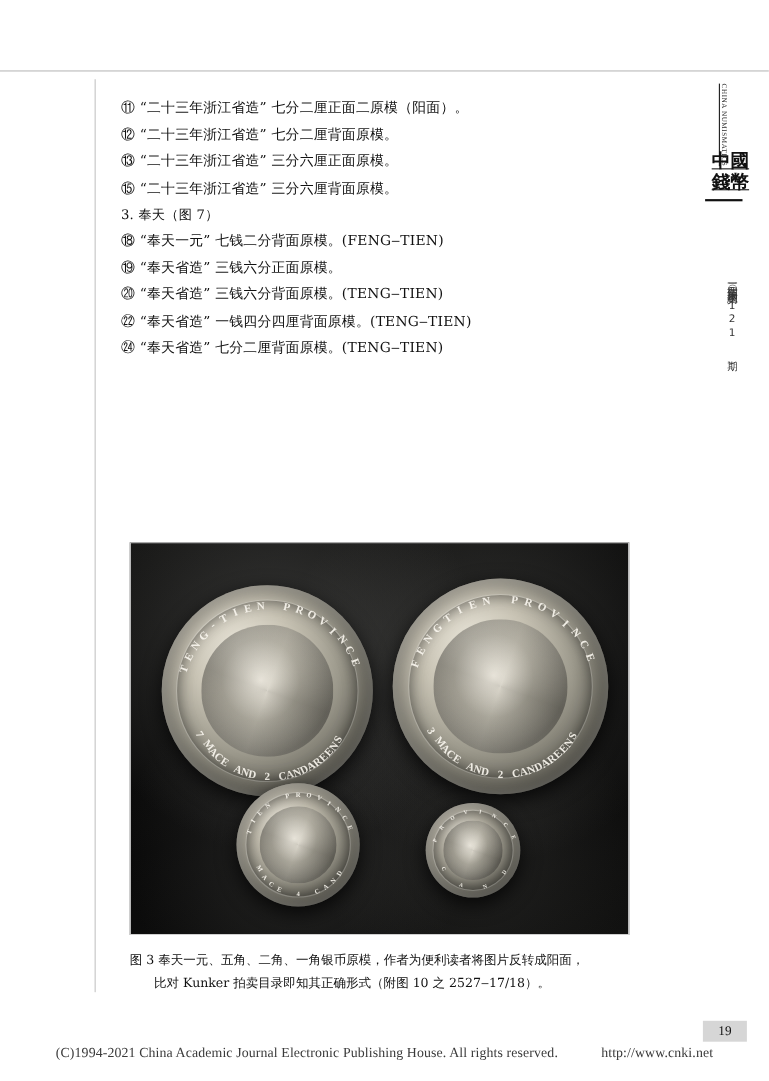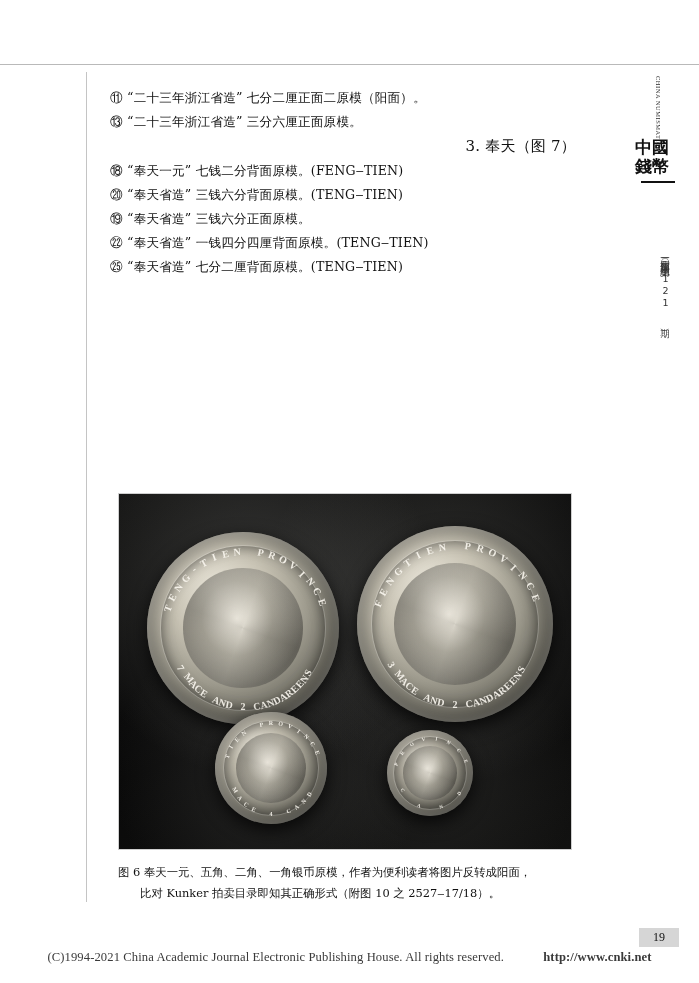--- a/index.html
+++ b/index.html
@@ -33,21 +33,22 @@
     height: 830px;
     background: #c4c4c4;
   }
 
   
   .masthead {
     position: absolute;
     right: 18px;
     top: 76px;
     width: 46px;
-    text-align: left;
+    text-align: right;
+    text-decoration: underline;
   }
   .masthead .latin {
     font-family: "Liberation Serif", serif;
     font-size: 6.5px;
     letter-spacing: 0.5px;
     color: #2a2a2a;
     writing-mode: vertical-rl;
     text-orientation: mixed;
     height: 58px;
     margin: 0 auto 4px auto;
@@ -91,22 +92,21 @@
   }
   .line {
     font-family: "DejaVu Serif", serif;
     font-size: 12.6px;
     line-height: 24.2px;
     color: #111;
     white-space: nowrap;
     letter-spacing: 0.2px;
   }
   .line.heading {
-    font-size: 15px;
-    text-align: right;
+    font-size: 12px;
   }
 
   
   .figure {
     position: absolute;
     left: 118px;
     top: 493px;
     width: 452px;
     height: 355px;
     background: #0a0a0a;
@@ -202,48 +202,50 @@
     position: absolute;
     left: 0;
     top: 950px;
     width: 699px;
     text-align: center;
     font-family: "Liberation Serif", serif;
     font-size: 12.6px;
     color: #3a3a3a;
     letter-spacing: 0.1px;
   }
-  .footer .url { margin-left: 36px; font-weight: bold; }
+  .footer .url { margin-left: 36px; }
 </style>
 </head>
 <body>
 
 <div class="rule-top"></div>
 <div class="rule-left"></div>
 
 <div class="masthead">
   <span class="latin">CHINA NUMISMATICS</span>
   <div class="cn">
     <div>中國</div>
     <div>錢幣</div>
   </div>
   <div class="rule"></div>
 </div>
 
 <div class="side-issue">二〇一四年第二期（總第 121 期）</div>
 
 <div class="column">
   <div class="line">⑪ “二十三年浙江省造” 七分二厘正面二原模（阳面）。</div>
+  <div class="line">⑫ “二十三年浙江省造” 七分二厘背面原模。</div>
   <div class="line">⑬ “二十三年浙江省造” 三分六厘正面原模。</div>
+  <div class="line">⑮ “二十三年浙江省造” 三分六厘背面原模。</div>
   <div class="line heading">3. 奉天（图 7）</div>
   <div class="line">⑱ “奉天一元” 七钱二分背面原模。(FENG‒TIEN)</div>
+  <div class="line">⑲ “奉天省造” 三钱六分正面原模。</div>
   <div class="line">⑳ “奉天省造” 三钱六分背面原模。(TENG‒TIEN)</div>
-  <div class="line">⑲ “奉天省造” 三钱六分正面原模。</div>
   <div class="line">㉒ “奉天省造” 一钱四分四厘背面原模。(TENG‒TIEN)</div>
-  <div class="line">㉕ “奉天省造” 七分二厘背面原模。(TENG‒TIEN)</div>
+  <div class="line">㉔ “奉天省造” 七分二厘背面原模。(TENG‒TIEN)</div>
 </div>
 
 <div class="figure">
   <div class="plate"></div>
 
   <div class="coin" id="coin-1">
     <div class="rim"></div>
     <div class="dragon"></div>
     <div class="legend">
       <span class="lg-top">
@@ -398,21 +400,21 @@
           <i style="position: absolute; left: 0px; top: 0px; font-style: normal; font-size: 5px; font-weight: bold; letter-spacing: 0px; transform: translate(-30.5361px, 17.63px) rotate(60deg) translate(-50%, -50%);">C</i>
           <i style="position: absolute; left: 0px; top: 0px; font-style: normal; font-size: 5px; font-weight: bold; letter-spacing: 0px; transform: translate(-12.0596px, 33.1336px) rotate(20deg) translate(-50%, -50%);">A</i>
           <i style="position: absolute; left: 0px; top: 0px; font-style: normal; font-size: 5px; font-weight: bold; letter-spacing: 0px; transform: translate(12.0596px, 33.1336px) rotate(-20deg) translate(-50%, -50%);">N</i>
           <i style="position: absolute; left: 0px; top: 0px; font-style: normal; font-size: 5px; font-weight: bold; letter-spacing: 0px; transform: translate(30.5361px, 17.63px) rotate(-60deg) translate(-50%, -50%);">D</i>
         </span>
     </div>
   </div>
 </div>
 
 <div class="caption">
-  <div class="ln">图 6  奉天一元、五角、二角、一角银币原模，作者为便利读者将图片反转成阳面，</div>
+  <div class="ln">图 3  奉天一元、五角、二角、一角银币原模，作者为便利读者将图片反转成阳面，</div>
   <div class="ln second">比对 Kunker 拍卖目录即知其正确形式（附图 10 之 2527‒17/18）。</div>
 </div>
 
 <div class="page-number">19</div>
 
 <div class="footer">
   <span>(C)1994-2021 China Academic Journal Electronic Publishing House. All rights reserved.</span>
   <span class="url">http://www.cnki.net</span>
 </div>
 

